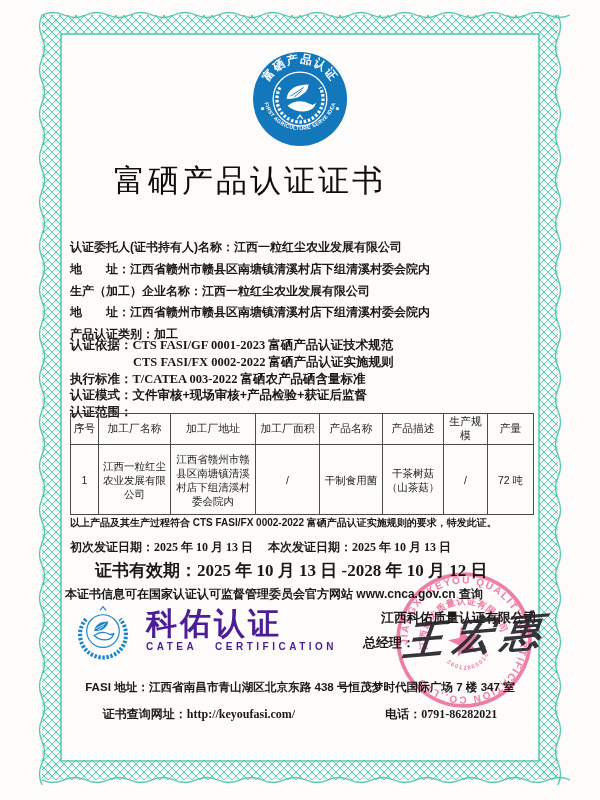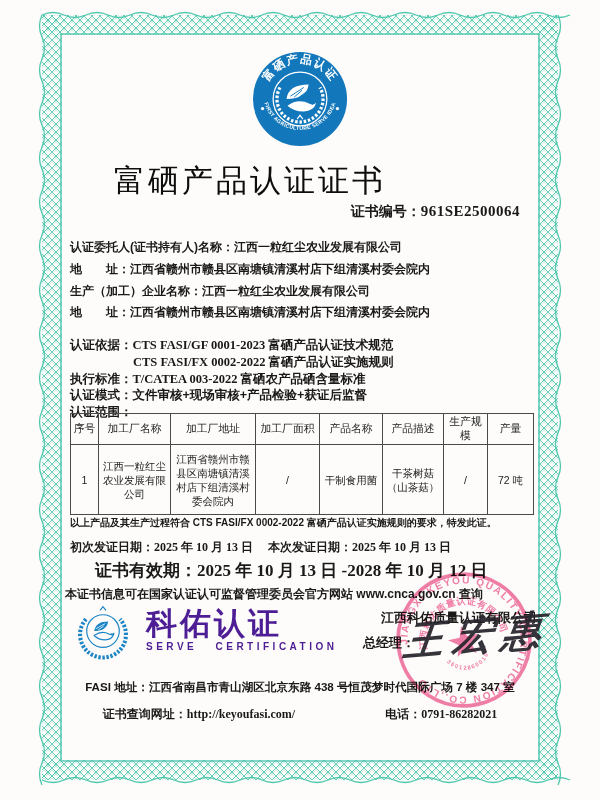--- a/index.html
+++ b/index.html
@@ -104,29 +104,27 @@
       <path d="M36,50 Q38,35 59,35 Q57,50 36,50 Z" fill="#ffffff"></path>
       <path d="M40,47 L54,38 M44,48 L52,41 M48,49 L56,43" stroke="#1277bb" stroke-width="1"></path>
       <path d="M37,57 q11,-8 23,-2 q4,2 7,-1 q-3,9 -13,9 q-11,0 -17,-6 Z" fill="#ffffff"></path>
       <circle cx="63" cy="55" r="1" fill="#1277bb"></circle>
       <path d="M47,71 L50,67 L53,71" fill="none" stroke="#ffffff" stroke-width="1.2"></path>
     </g>
   </svg>
 
   <div class="title">富硒产品认证证书</div>
 
-  <div class="cert-no">
-    <span>证书编号：</span><span class="num">961SE2500064</span>
-  </div>
 
   <div class="info-block">
     <div class="line"><span>认证委托人(证书持有人)名称：</span><span>江西一粒红尘农业发展有限公司</span></div>
     <div class="line"><span>地　　址：</span><span>江西省赣州市赣县区南塘镇清溪村店下组清溪村委会院内</span></div>
     <div class="line"><span>生产（加工）企业名称：</span><span>江西一粒红尘农业发展有限公司</span></div>
     <div class="line"><span>地　　址：</span><span>江西省赣州市赣县区南塘镇清溪村店下组清溪村委会院内</span></div>
+    <div class="line"><span>产品认证类别：</span><span>加工</span></div>
   </div>
 
   <div class="basis-block">
     <div class="line"><span>认证依据：</span><span class="serifv">CTS FASI/GF 0001-2023 富硒产品认证技术规范</span></div>
     <div class="line indent"><span class="serifv">CTS FASI/FX 0002-2022 富硒产品认证实施规则</span></div>
     <div class="line"><span>执行标准：</span><span class="serifv">T/CATEA 003-2022 富硒农产品硒含量标准</span></div>
     <div class="line"><span>认证模式：</span><span>文件审核+现场审核+产品检验+获证后监督</span></div>
     <div class="line"><span>认证范围：</span></div>
   </div>
 
@@ -183,21 +181,21 @@
     <path d="M27,30 A31,31 0 1 0 73,30" fill="none" stroke="#1c85c6" stroke-width="5.5" stroke-dasharray="3.2 2.2"></path>
     <circle cx="50" cy="46" r="22" fill="none" stroke="#1c85c6" stroke-width="1.6"></circle>
     <path d="M38,46 Q40,33 57,33 Q55,46 38,46 Z" fill="#1c85c6"></path>
     <path d="M40,43 L53,36 M43,45 L51,39" stroke="#ffffff" stroke-width="1"></path>
     <path d="M38,52 q10,-7 20,-2 q4,2 7,-1 q-3,9 -12,9 q-9,0 -15,-6 Z" fill="none" stroke="#1c85c6" stroke-width="1.6"></path>
     <circle cx="61" cy="50" r="1" fill="#1c85c6"></circle>
     <path d="M46,18 L50,13 L54,18" fill="none" stroke="#1c85c6" stroke-width="1.6"></path>
   </svg>
   <div class="keyou-text">
     <div class="cn">科佑认证</div>
-    <div class="en">SERVE CERTIFICATION</div>
+    <div class="en">CATEA CERTIFICATION</div>
   </div>
 
   <div class="issuer-company">江西科佑质量认证有限公司</div>
   <div class="signer">总经理：</div>
   <div class="signature">王宏惠</div>
 
   <svg class="seal" viewBox="0 0 140 140">
     <defs>
       <path id="sealRing" d="M15,70 a55,55 0 1 1 110,0 a55,55 0 1 1 -110,0" fill="none"></path>
       <path id="sealCn" d="M33,72 a37,37 0 0 1 74,0" fill="none"></path>

